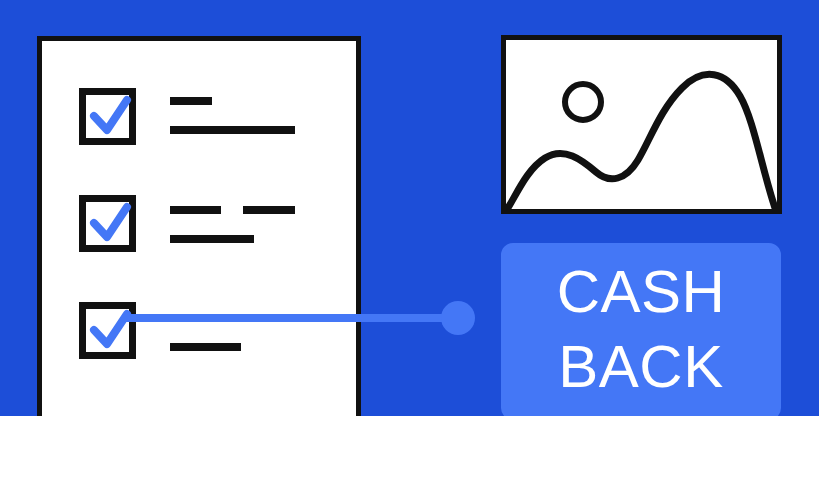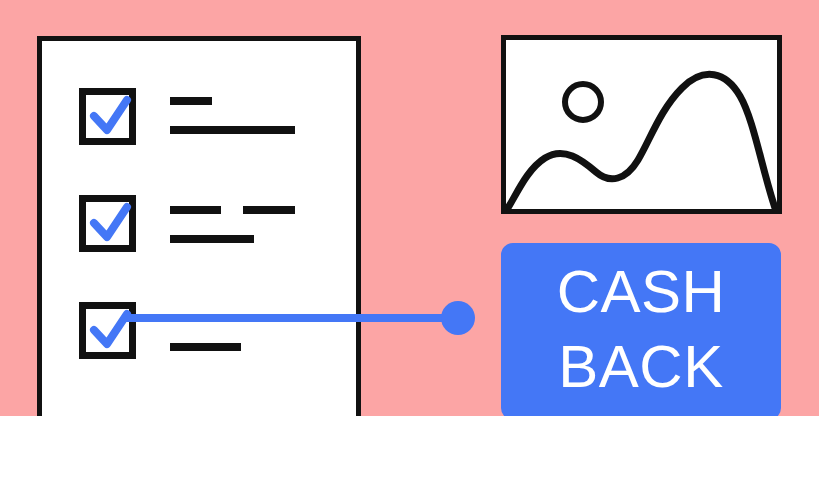--- a/index.html
+++ b/index.html
@@ -8,21 +8,21 @@
     padding: 0;
     background: #ffffff;
   }
   body {
     font-family: "Liberation Sans", sans-serif;
   }
   #stage {
     position: relative;
     width: 819px;
     height: 416px;
-    background: #fca5a5;
+    background: #1d4ed8;
     overflow: hidden;
   }
   #stage svg {
     display: block;
   }
   .bubble-text {
     font-family: "Liberation Sans", sans-serif;
     font-weight: 400;
     font-size: 60px;
     letter-spacing: 0.5px;

